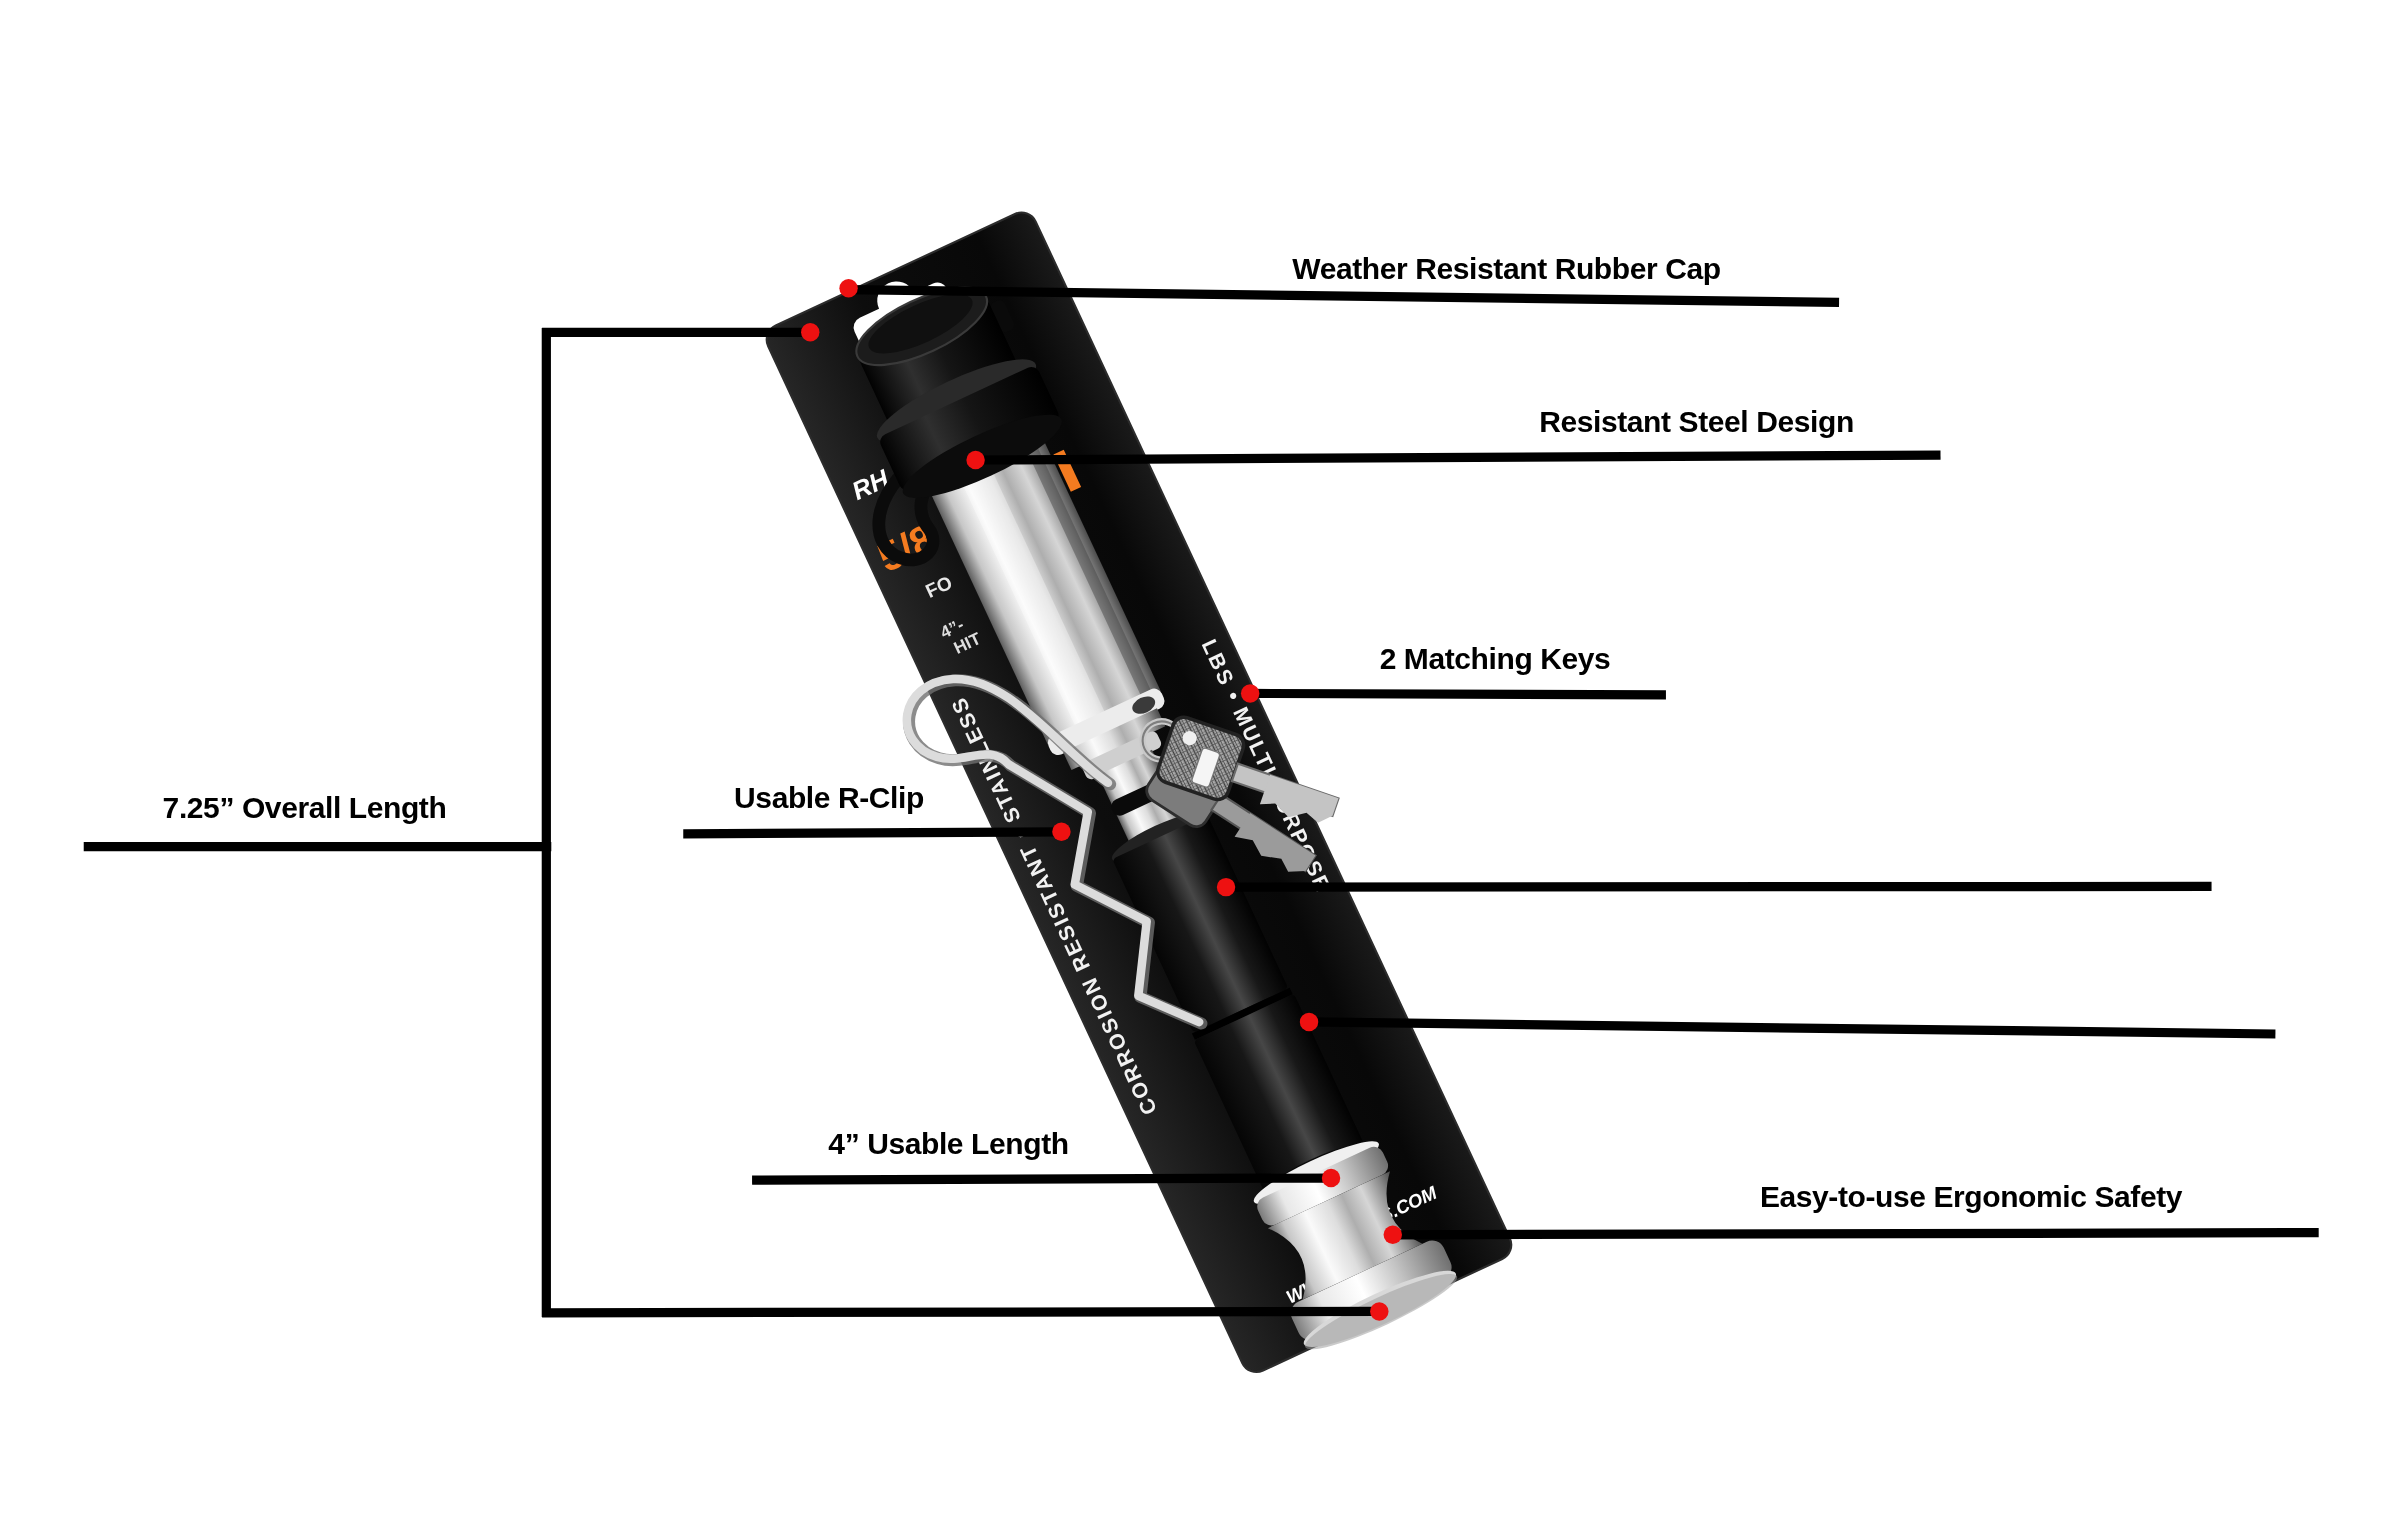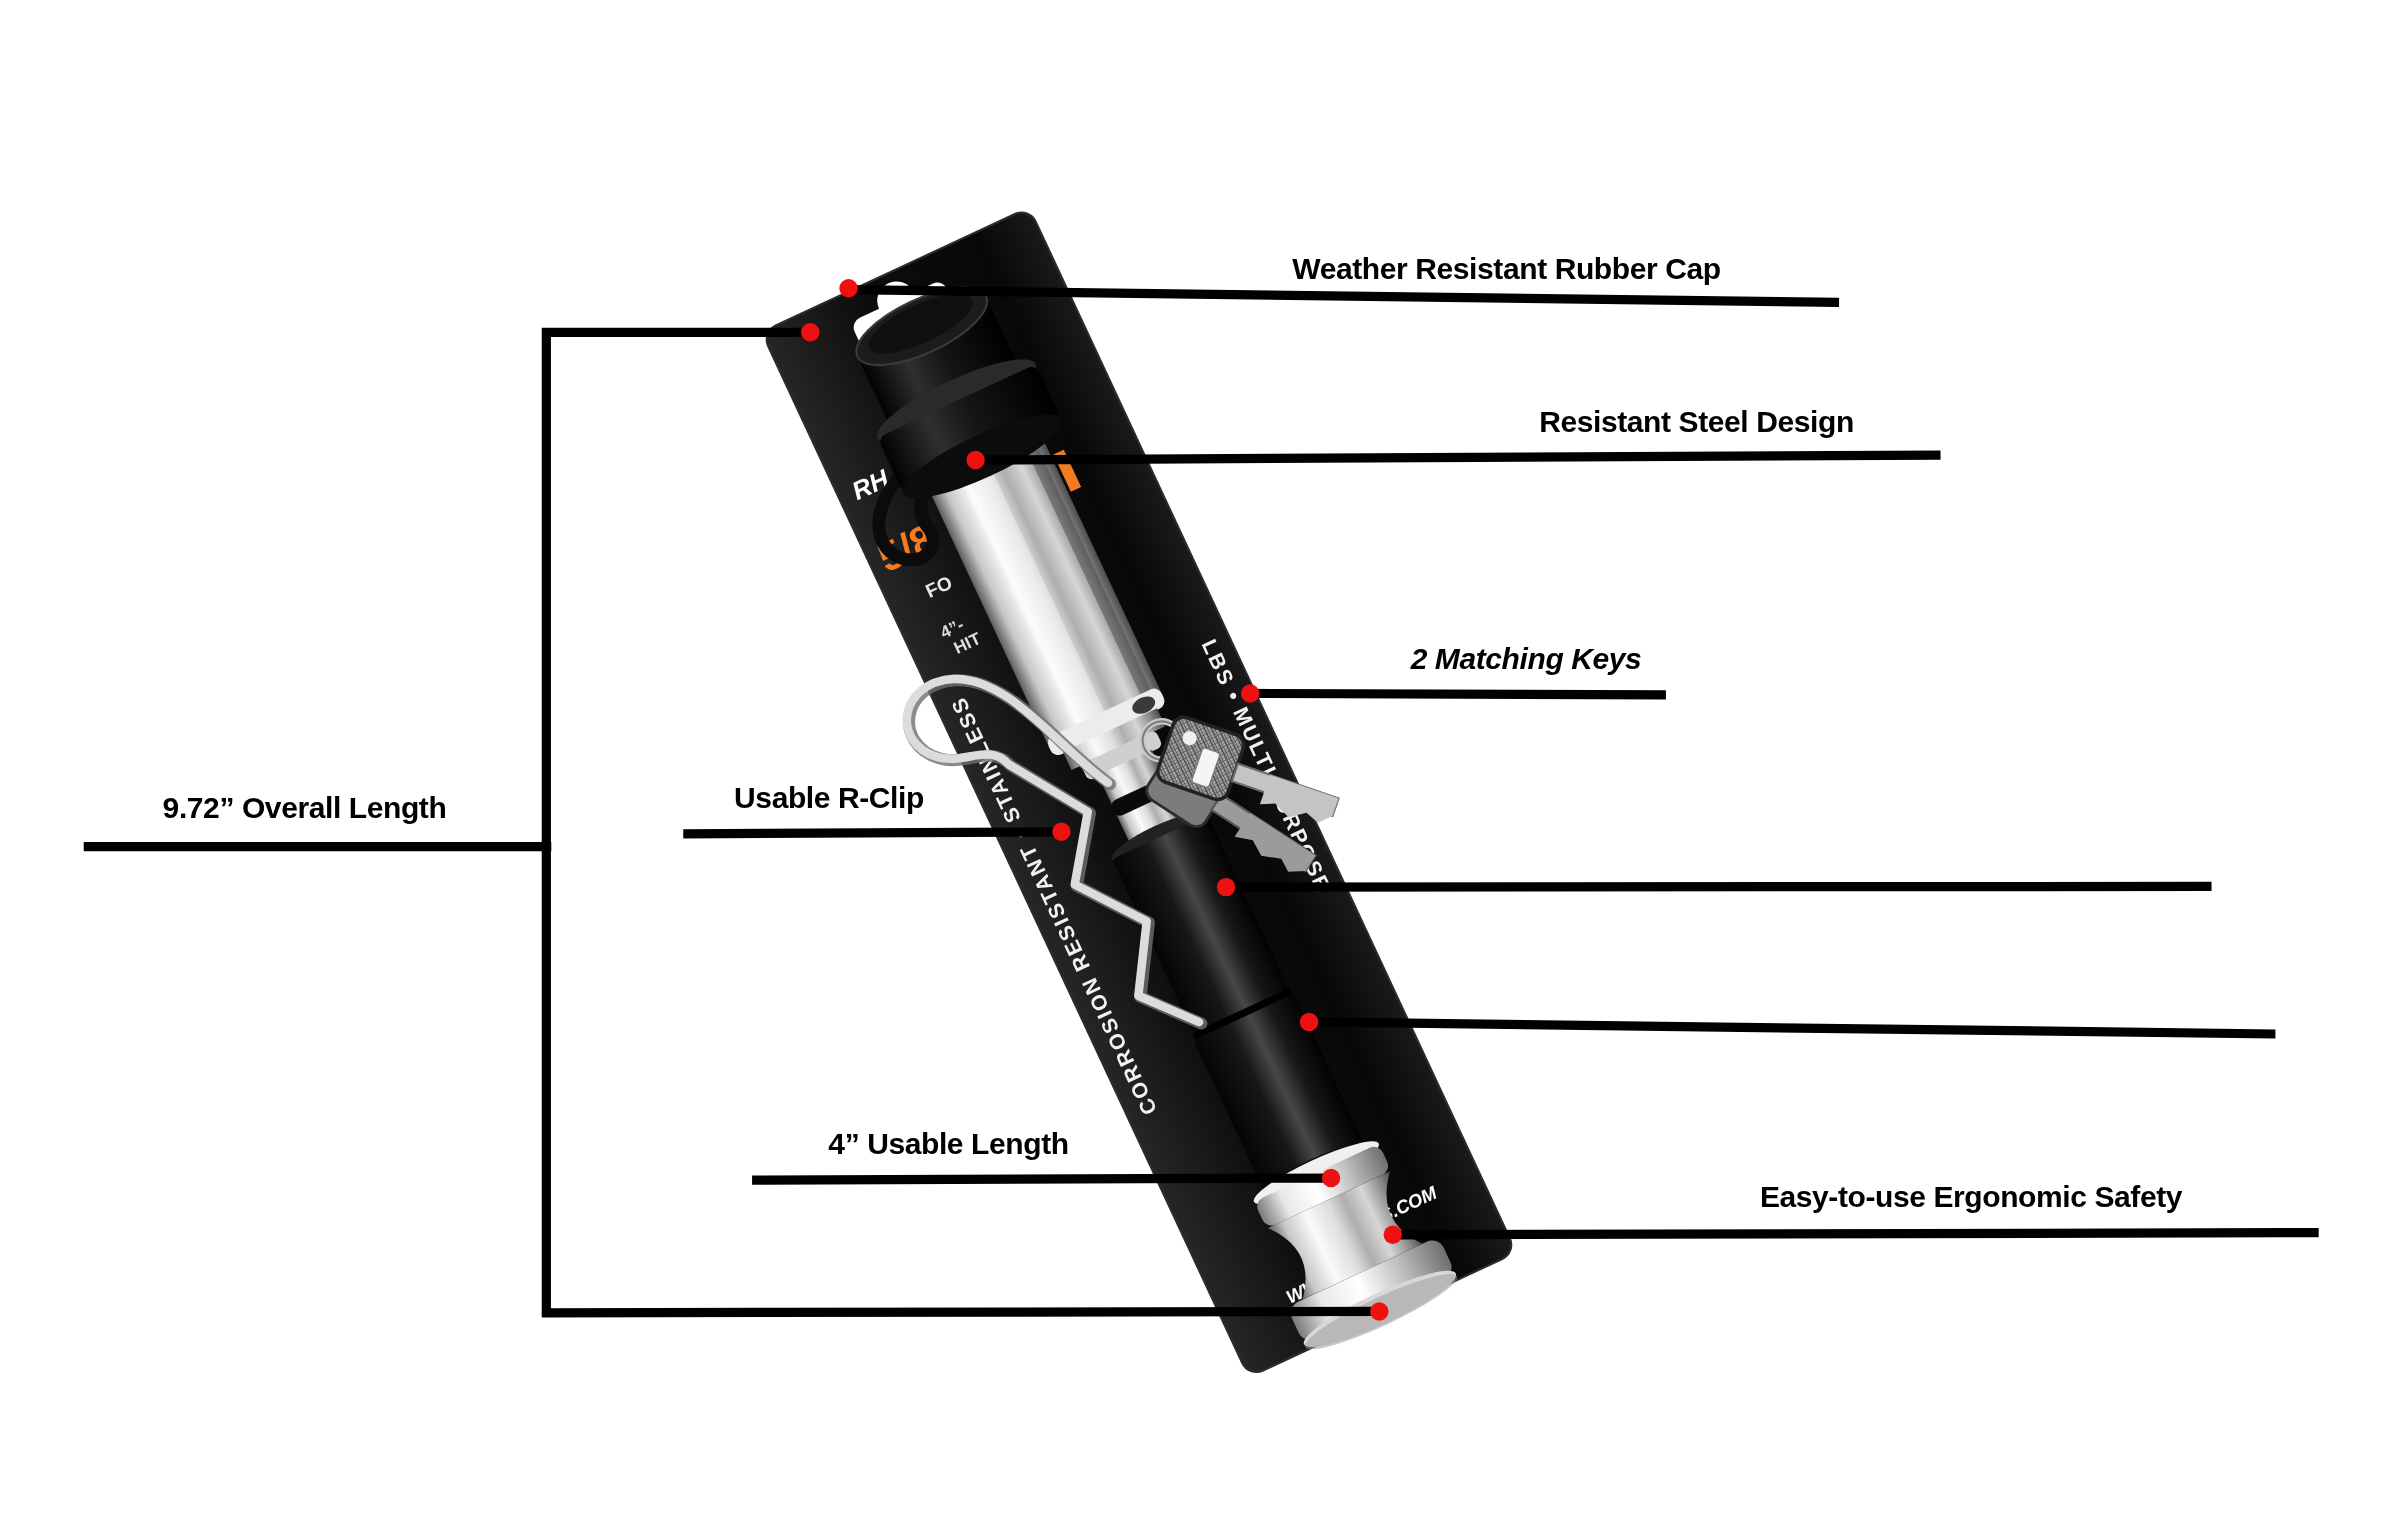--- a/index.html
+++ b/index.html
@@ -188,26 +188,26 @@
       <circle cx="1876" cy="1660" r="13"></circle>
       <circle cx="1963" cy="1740" r="13"></circle>
       <circle cx="1944" cy="1848" r="13"></circle>
     </g>
   </svg>
 
   <div class="callout-label" style="left:1171px;top:244px;width:671px;">Weather Resistant Rubber Cap</div>
 
   <div class="callout-label" style="left:1448px;top:397px;width:497px;">Resistant Steel Design</div>
 
-  <div class="callout-label" style="left:1352px;top:634px;width:348px;font-style:italic;">2 Matching Keys</div>
+  <div class="callout-label" style="left:1321px;top:634px;width:348px;">2 Matching Keys</div>
 
   <div class="callout-label" style="left:680px;top:773px;width:298px;">Usable R-Clip</div>
 
 
 
   <div class="callout-label" style="left:749px;top:1119px;width:319px;margin-left:40px;">4” Usable Length</div>
 
   <div class="callout-label" style="left:1618px;top:1172px;width:706px;">Easy-to-use Ergonomic Safety</div>
 
-  <div class="callout-label" style="left:79px;top:783px;width:451px;">9.72” Overall Length</div>
+  <div class="callout-label" style="left:79px;top:783px;width:451px;">7.25” Overall Length</div>
 
 </div>
 
 
 </body></html>

